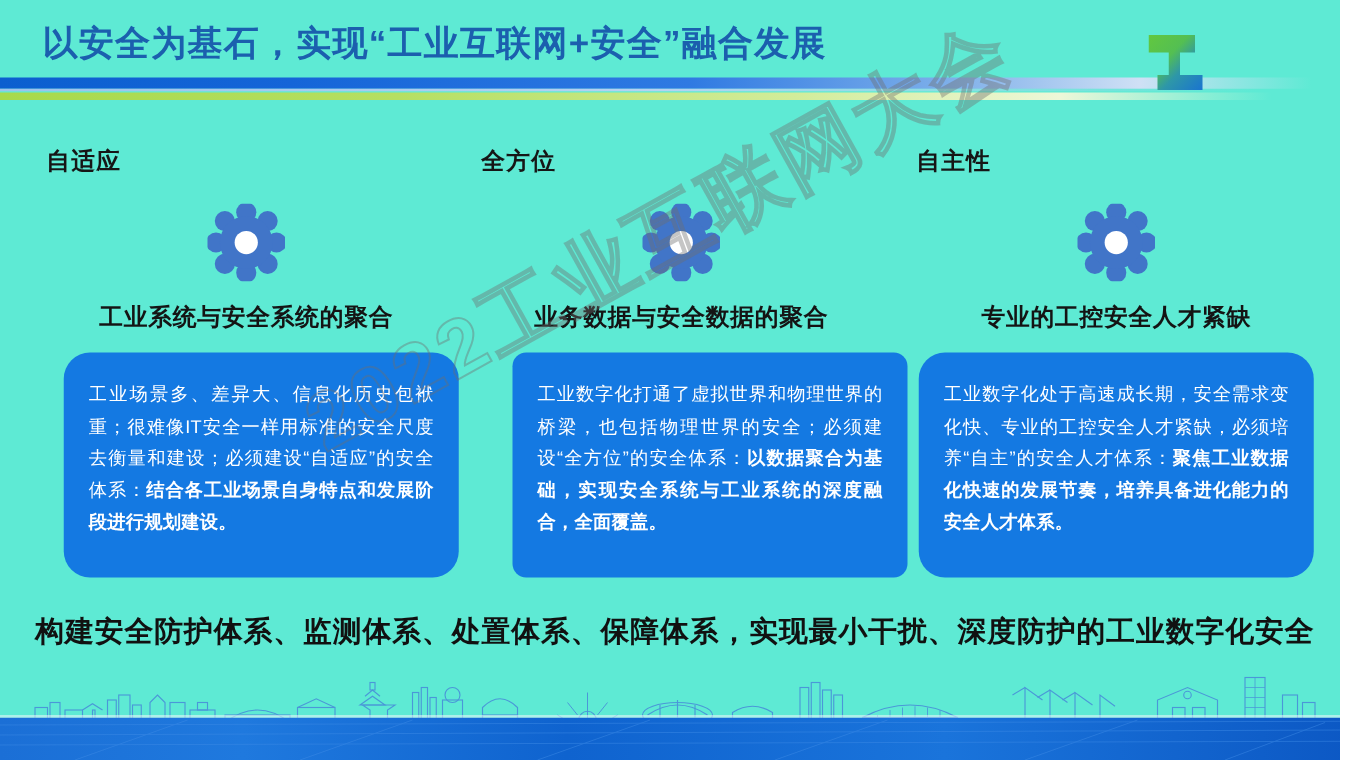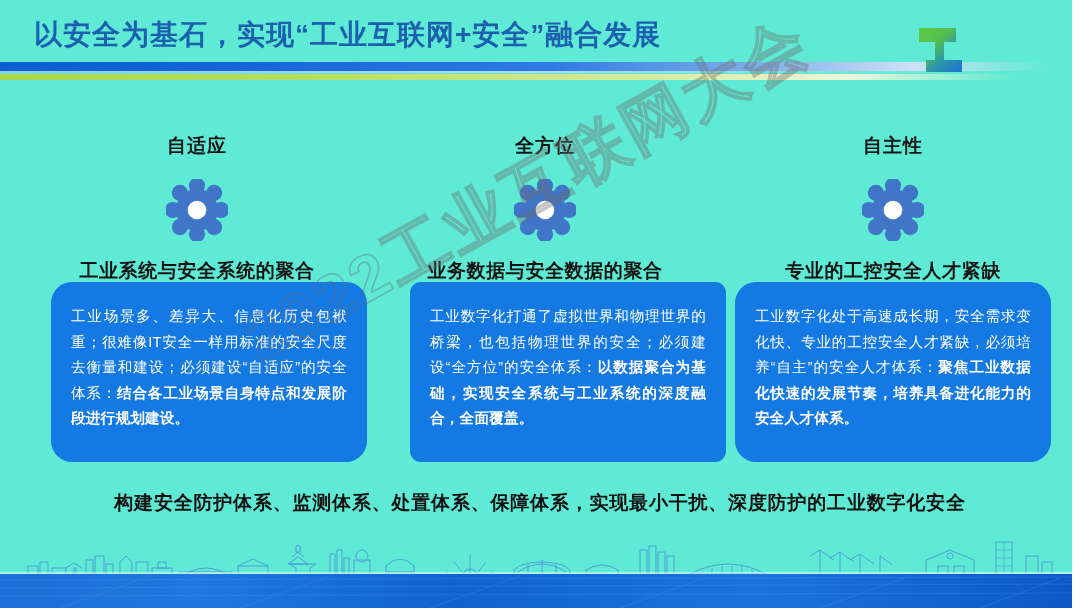--- a/index.html
+++ b/index.html
@@ -125,27 +125,26 @@
     position: absolute;
     top: 118px;
     width: 320px;
     z-index: 2;
   }
   #col-0 { left: 37px; }
   #col-1 { left: 385px; }
   #col-2 { left: 733px; }
 
   .col-kicker {
-    text-align: center;
+    text-align: left;
     font-size: 19px;
     font-weight: bold;
     color: #161616;
     letter-spacing: 1px;
     line-height: 24px;
-    margin-top: 16px;
   }
   .gear-wrap {
     margin-top: 16px;
     height: 72px;
     display: flex;
     align-items: center;
     justify-content: center;
   }
   .col-subtitle {
     margin-top: 14px;
@@ -185,21 +184,21 @@
     font-weight: bold;
   }
 
   
   #summary {
     position: absolute;
     left: 0;
     top: 490px;
     width: 1080px;
     text-align: center;
-    font-size: 19px;
+    font-size: 23px;
     font-weight: bold;
     color: #111111;
     letter-spacing: 0.8px;
     z-index: 3;
   }
 
   
   #footer {
     position: absolute;
     left: 0;

